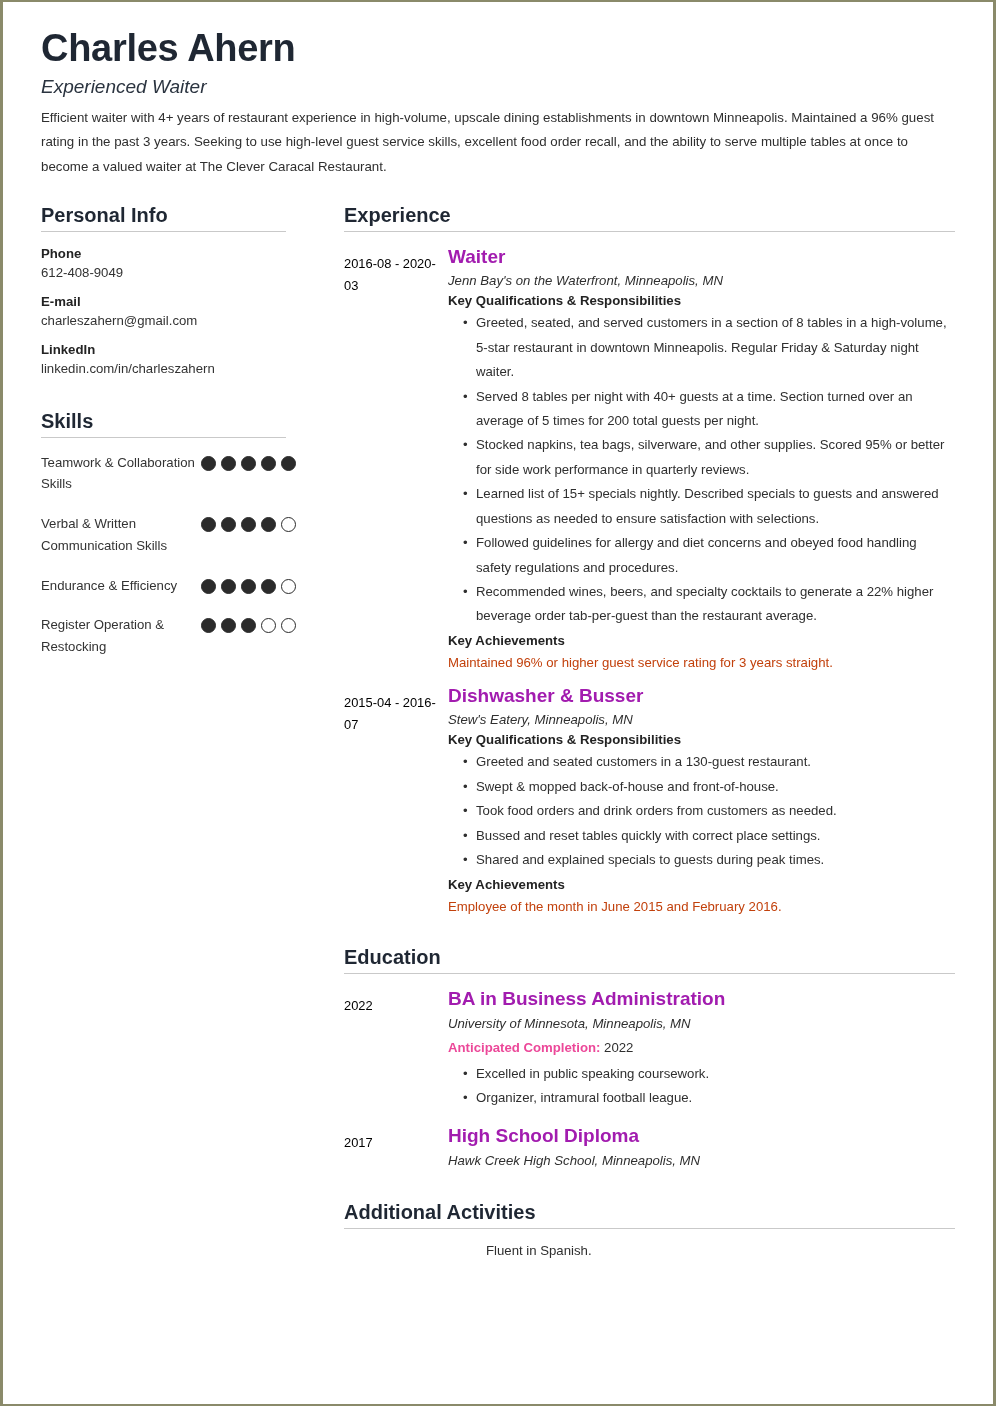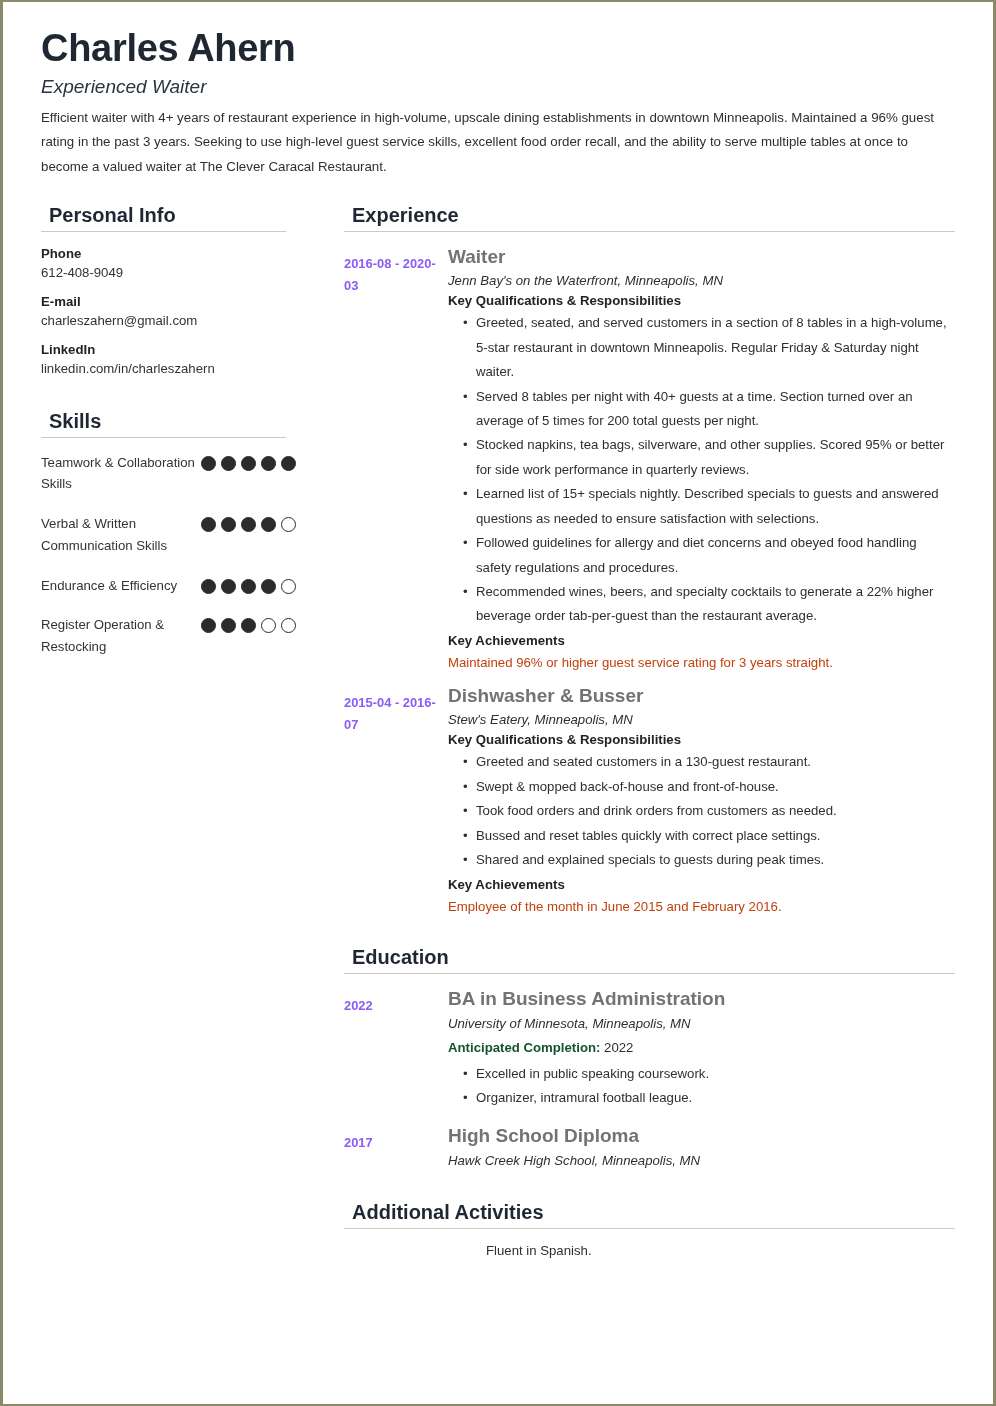--- a/index.html
+++ b/index.html
@@ -64,21 +64,21 @@
     padding-right: 20px;
   }
   .col-right {
     flex: 1 1 auto;
     padding-left: 38px;
   }
   h2.sec {
     font-size: 20px;
     font-weight: bold;
     color: #1f2733;
-    margin: 0 0 4px 8px;
+    margin: 0 0 4px 0;
     padding: 0;
   }
   .sec-rule {
     border-bottom: 1px solid #c9c9c9;
     margin-bottom: 14px;
   }
 
   
   .pi-item { margin-bottom: 14px; }
   .pi-label {
@@ -123,33 +123,33 @@
   
   .entry {
     display: flex;
     align-items: flex-start;
     margin-bottom: 2px;
   }
   .entry-date {
     width: 104px;
     flex: 0 0 104px;
     font-size: 12.9px;
-    font-weight: bold;
-    color: #8b5cf6;
+    font-weight: normal;
+    color: #000000;
     line-height: 1.75;
     padding-top: 7px;
   }
   .entry-body {
     flex: 1 1 auto;
     padding-bottom: 8px;
   }
   .entry-title {
     font-size: 19px;
     font-weight: bold;
-    color: #737373;
+    color: #a21caf;
     margin: 0 0 5px 0;
     line-height: 1.2;
   }
   .entry-org {
     font-size: 13.2px;
     font-style: italic;
     color: #2f2f2f;
     margin-bottom: 5px;
   }
   .entry-sublabel {
@@ -182,21 +182,21 @@
     font-size: 13.2px;
     color: #c2410c;
     line-height: 1.8;
   }
   .edu-line {
     font-size: 13.2px;
     color: #2f2f2f;
     line-height: 1.8;
     margin-bottom: 2px;
   }
-  .edu-line b { color: #14532d; }
+  .edu-line b { color: #ec4899; }
   .section-gap { height: 18px; }
   .add-act-body {
     margin-left: 142px;
     font-size: 13.2px;
     color: #2f2f2f;
   }
 </style>
 </head>
 <body>
 

